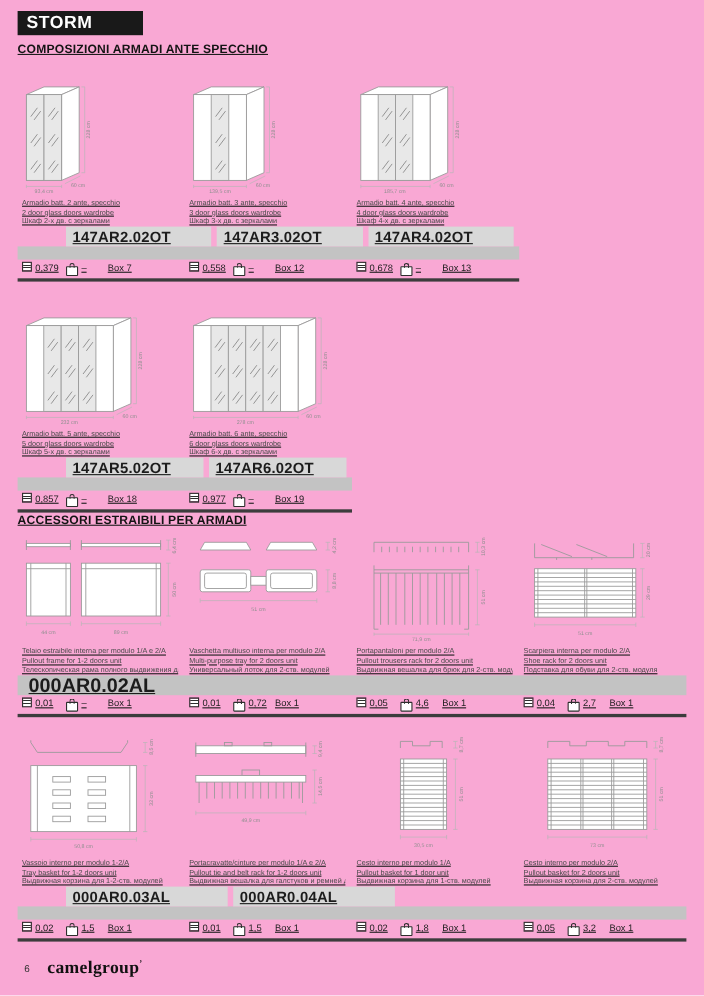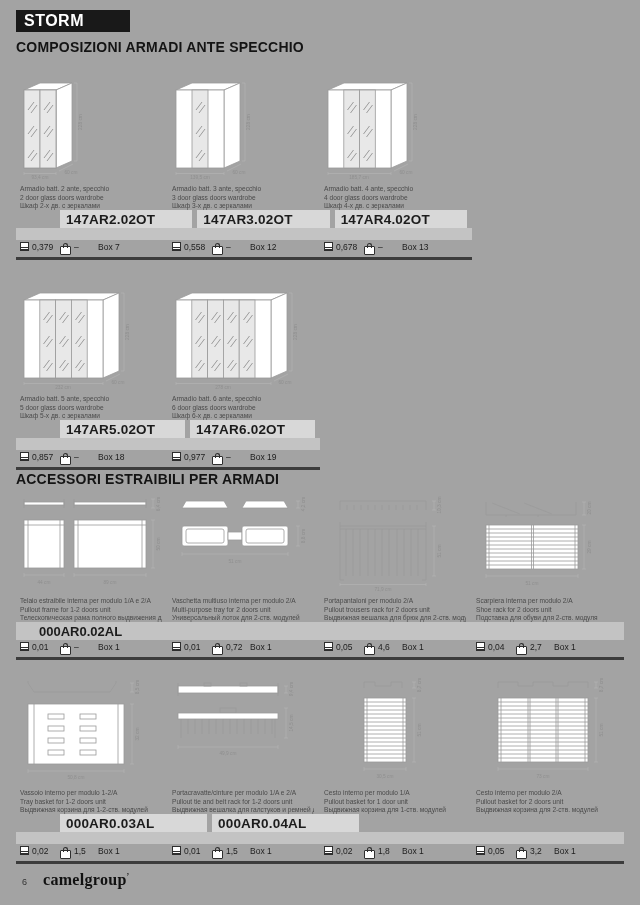--- a/index.html
+++ b/index.html
@@ -1,34 +1,34 @@
 <!DOCTYPE html>
 <html><head>
 <meta charset="utf-8">
 <style>
   html,body{margin:0;padding:0;background:#fff;}
-  .page{width:640px;height:905px;background:#a3a3a3;position:relative;overflow:hidden;
-        font-family:"Liberation Sans",sans-serif;color:#1d1d1d;}
+  .page{width:640px;height:905px;background:#f9a8d4;position:relative;overflow:hidden;
+        font-family:"Liberation Sans",sans-serif;color:#1d1d1d;text-decoration:underline;}
   .brand{margin:10px 0 0 16px;width:114px;height:22px;background:#191919;color:#fff;
          font-weight:bold;font-size:16px;letter-spacing:.5px;display:flex;align-items:center;
          padding-left:8px;box-sizing:border-box;}
-  .stitle{margin:7px 0 5px 16px;font-weight:bold;font-size:14px;color:#141414;letter-spacing:.2px;}
+  .stitle{margin:7px 0 5px 16px;font-weight:bold;font-size:11px;color:#141414;letter-spacing:.2px;}
   .sec{margin-left:16px;}
   .w3{width:456px;} .w2{width:304px;} .w4{width:608px;}
   .cards{display:flex;}
   .card{width:152px;box-sizing:border-box;}
   .desc{height:30px;padding:5px 6px 0 4px;font-size:6.6px;line-height:1.32;color:#4a4a4a;box-sizing:border-box;}
   .dl{display:block;white-space:nowrap;overflow:hidden;}
   .band{display:flex;margin-left:44px;}
   .bcell{width:152px;box-sizing:border-box;}
   .bfill{margin-right:5px;height:18px;background:#d8d8d8;display:flex;align-items:center;
          padding-left:6px;font-weight:bold;font-size:13.5px;color:#1c1c1c;letter-spacing:.2px;}
   .dark{background:#c3c3c3;height:12px;}
   .dark.tall{height:18px;display:flex;align-items:center;}
-  .code2{font-weight:bold;font-size:13px;color:#1c1c1c;padding-left:23px;}
+  .code2{font-weight:bold;font-size:18px;color:#1c1c1c;padding-left:10px;}
   .specs{display:flex;height:17px;align-items:center;border-bottom:3px solid #3c3c3c;}
   .spec{width:152px;display:flex;align-items:flex-start;font-size:8.5px;color:#1d1d1d;box-sizing:border-box;padding-left:4px;}
   .ic{display:inline-block;flex:none;}
   .ic-vol{width:9px;height:9px;border:1px solid #2e2e2e;box-sizing:border-box;
           background:repeating-linear-gradient(180deg,#fff 0,#fff 1.6px,#2e2e2e 1.6px,#2e2e2e 2.4px);}
   .ic-kg{position:relative;width:9px;height:7px;border:1px solid #2e2e2e;border-radius:1px;margin-top:4px;background:#fff;}
   .ic-kg::before{content:"";position:absolute;left:2px;top:-4px;width:3px;height:4px;
                  border:1px solid #2e2e2e;border-bottom:0;border-radius:50% 50% 0 0;}
   .sv{width:28px;padding-left:3px;} .sv2{width:22px;}
   .sb{padding-left:2px;}

